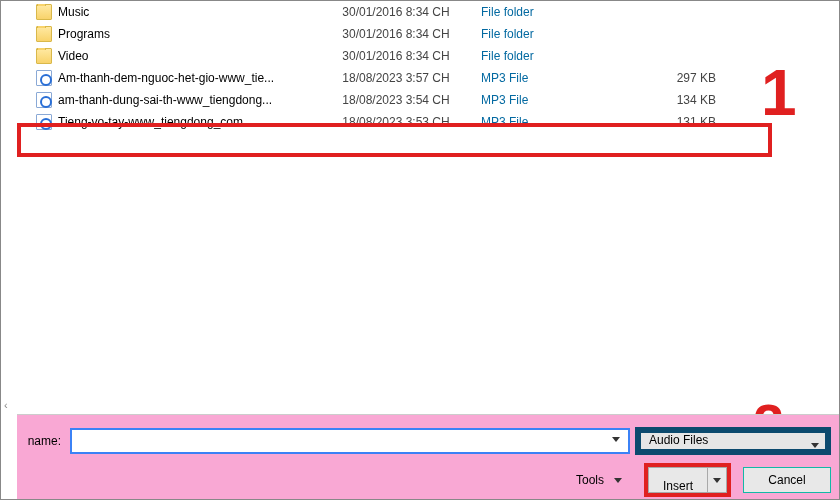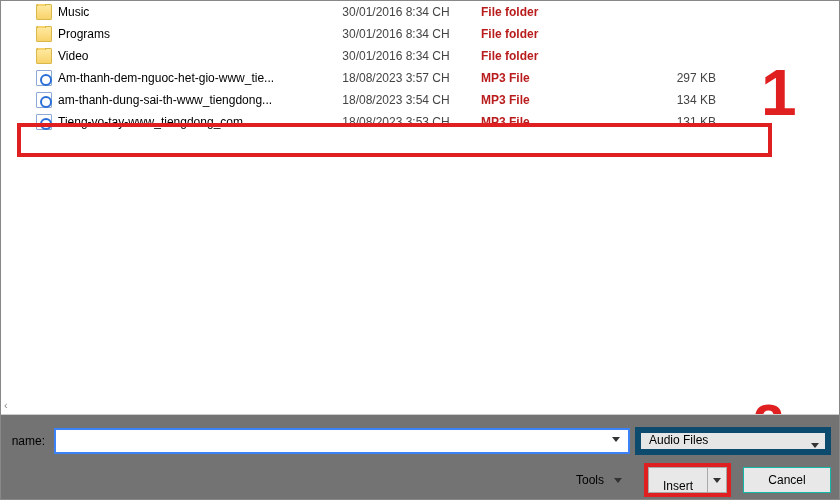--- a/index.html
+++ b/index.html
@@ -24,21 +24,21 @@
     background: #fff;
   }
   .file-row {
     display: flex;
     align-items: center;
     height: 22px;
     padding-left: 15px;
   }
   .col-name { width: 275px; display: flex; align-items: center; gap: 6px; white-space: nowrap; overflow: hidden; text-overflow: ellipsis; }
   .col-date { width: 170px; color: #444; text-align: center; }
-  .col-type { width: 155px; color: #b91c1c; font-weight: bold; }
+  .col-type { width: 155px; color: #0369a1; }
   .col-size { width: 90px; color: #444; text-align: right; padding-right: 10px; }
   .icon { width: 16px; height: 16px; flex: 0 0 16px; display: inline-block; }
   .folder-icon {
     background: linear-gradient(#ffe9a2, #f8d36b);
     border: 1px solid #d9b84a;
     border-radius: 1px;
     position: relative;
   }
   .folder-icon::before {
     content: "";
@@ -70,24 +70,24 @@
     pointer-events: none;
   }
   .annot {
     position: absolute;
     font-weight: 900;
     color: #e02020;
     pointer-events: none;
   }
   .bottom-bar {
     position: absolute;
-    left: 0; right: 0; bottom: 0;
+    left: 16px; right: 0; bottom: 0;
     height: 85px;
     border-top: 1px solid #ccc;
-    background: #737373;
+    background: #f9a8d4;
   }
   .name-row {
     position: absolute;
     left: 0; right: 8px; top: 12px;
     display: flex;
     align-items: center;
     gap: 6px;
   }
   .name-label { width: 48px; text-align: right; padding-right: 4px; color: #000; }
   .name-input {

